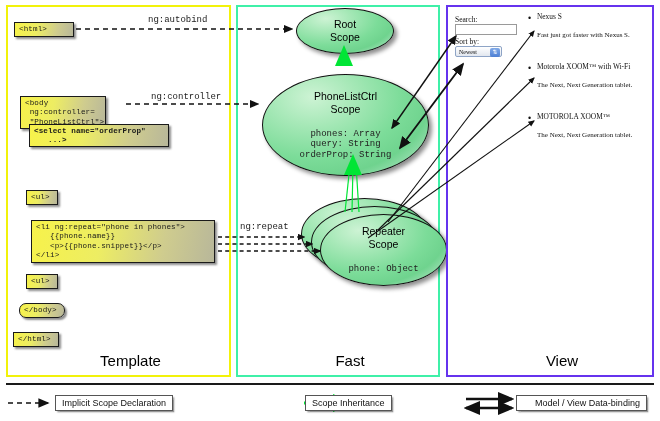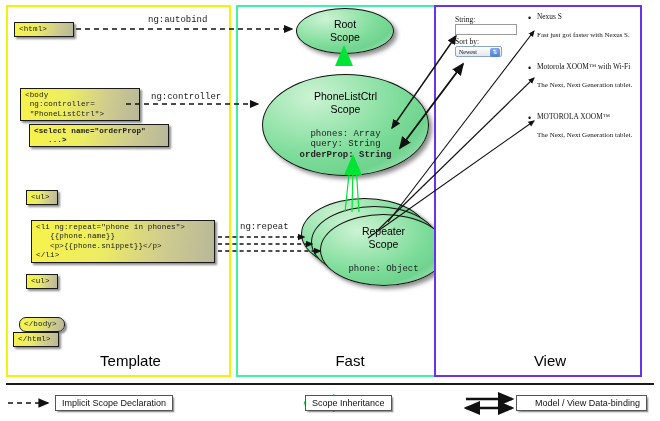--- a/index.html
+++ b/index.html
@@ -6,21 +6,21 @@
   body{
     width:660px;height:421px;position:relative;overflow:hidden;
     font-family:"Liberation Sans", sans-serif;
   }
   #stage{position:absolute;left:0;top:0;width:660px;height:421px;}
 
   
   .col{position:absolute;background:#fff;box-sizing:border-box;padding-left:12px;}
   .col-template{left:6px;top:5px;width:225px;height:372px;border:2px solid #f2f20a;}
   .col-model{left:236px;top:5px;width:204px;height:372px;border:2px solid #3ff0a8;}
-  .col-view{left:434px;top:5px;width:208px;height:372px;border:2px solid #6633ee;}
+  .col-view{left:446px;top:5px;width:208px;height:372px;border:2px solid #6633ee;}
 
   .col-label{
     position:absolute;bottom:6px;width:100%;text-align:center;
     font-size:15px;color:#000;font-family:"Liberation Sans",sans-serif;
   }
 
   
   .codebox{
     position:absolute;box-sizing:border-box;
     border:1px solid #1a1a1a;
@@ -38,21 +38,21 @@
     position:absolute;border-radius:50%;
     border:1.4px solid #111;
     background:
       radial-gradient(ellipse at 30% 22%, #cdf3d4 0%, #a6e8b7 26%, #7cdc99 55%, #6fd38e 72%, #cfeedd 100%);
     box-shadow:3px 3px 4px rgba(0,0,0,.45);
     display:flex;flex-direction:column;align-items:center;justify-content:center;
     text-align:center;color:#000;
   }
   .e-title{font-family:"Liberation Sans",sans-serif;font-size:10.5px;line-height:13px;}
   .e-props{font-family:"Liberation Mono",monospace;font-size:9px;line-height:10.5px;margin-top:13px;color:#222;}
-  .e-props b{font-weight:bold;}
+  .e-props b{font-weight:normal;}
 
   
   .vw-label{position:absolute;font-family:"Liberation Serif",serif;font-size:7.5px;color:#111;}
   .vw-input{
     position:absolute;box-sizing:border-box;
     border:1px solid #9a9a9a;background:#fff;height:11px;
   }
   .vw-select{
     position:absolute;box-sizing:border-box;height:11px;
     border:1px solid #8ea4c6;border-radius:2px;
@@ -90,38 +90,38 @@
 <body>
 
 <div id="stage">
 
   <div class="col col-template">
     <div class="col-label">Template</div>
   </div>
 
   <div class="codebox" style="left:14px;top:22px;width:60px;height:15px;">&lt;html&gt;</div>
 
-  <div class="codebox" style="left:20px;top:88px;width:120px;height:33px;">&lt;body
+  <div class="codebox" style="left:20px;top:96px;width:86px;height:33px;">&lt;body
  ng:controller=
  "PhoneListCtrl"&gt;</div>
 
   <div class="codebox b" style="left:29px;top:124px;width:140px;height:23px;">&lt;select name="orderProp"
    ...&gt;</div>
 
 
   <div class="codebox" style="left:26px;top:190px;width:32px;height:15px;">&lt;ul&gt;</div>
 
   <div class="codebox" style="left:31px;top:220px;width:184px;height:43px;">&lt;li ng:repeat="phone in phones"&gt;
    {{phone.name}}
    &lt;p&gt;{{phone.snippet}}&lt;/p&gt;
 &lt;/li&gt;</div>
 
   <div class="codebox" style="left:26px;top:274px;width:32px;height:15px;">&lt;ul&gt;</div>
 
-  <div class="codebox" style="left:19px;top:317px;width:46px;height:15px;border-radius:7px;">&lt;/body&gt;</div>
+  <div class="codebox" style="left:19px;top:303px;width:46px;height:15px;border-radius:7px;">&lt;/body&gt;</div>
 
   <div class="codebox" style="left:13px;top:332px;width:46px;height:15px;">&lt;/html&gt;</div>
 
   <div class="col col-model">
     <div class="col-label">Fast</div>
   </div>
 
   <div class="ellipse" style="left:296px;top:8px;width:96px;height:44px;">
     <div class="e-title">Root<br>Scope</div>
   </div>
@@ -139,21 +139,21 @@
   </div>
 
   <div class="edge-label" style="left:148px;top:15px;">ng:autobind</div>
   <div class="edge-label" style="left:136px;top:92px;padding-left:15px;">ng:controller</div>
   <div class="edge-label" style="left:240px;top:222px;">ng:repeat</div>
 
   <div class="col col-view">
     <div class="col-label">View</div>
   </div>
 
-  <div class="vw-label" style="left:455px;top:15px;">String:</div>
+  <div class="vw-label" style="left:455px;top:15px;">Search:</div>
   <div class="vw-input" style="left:455px;top:24px;width:62px;" title=""></div>
 
   <div class="vw-label" style="left:455px;top:37px;">Sort by:</div>
   <div class="vw-select" style="left:455px;top:46px;width:47px;">
     <span>Newest</span>
     <span class="knob">⇅</span>
   </div>
 
   <div class="vw-bullet" style="left:528px;top:14px;">•</div>
   <div class="vw-item" style="left:537px;top:12px;">Nexus S</div>

